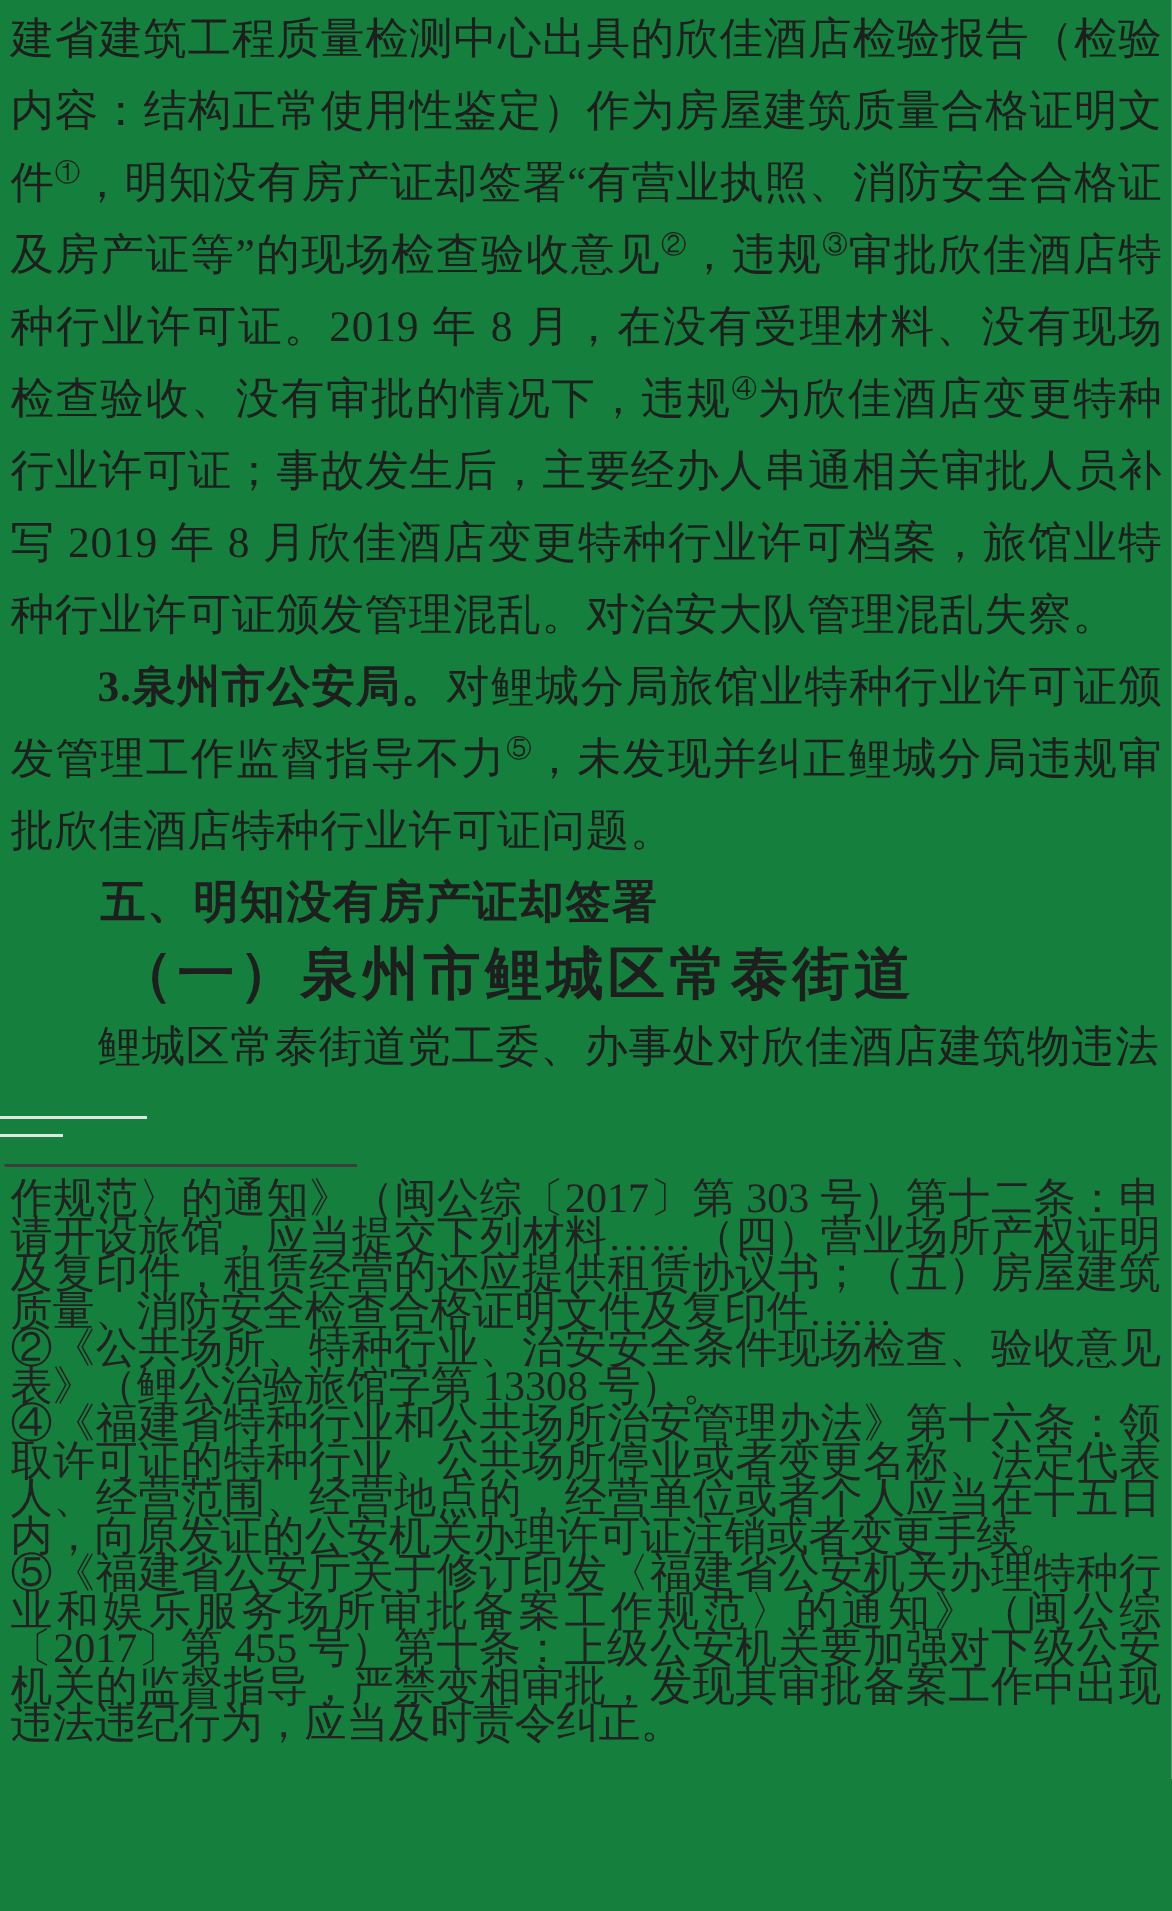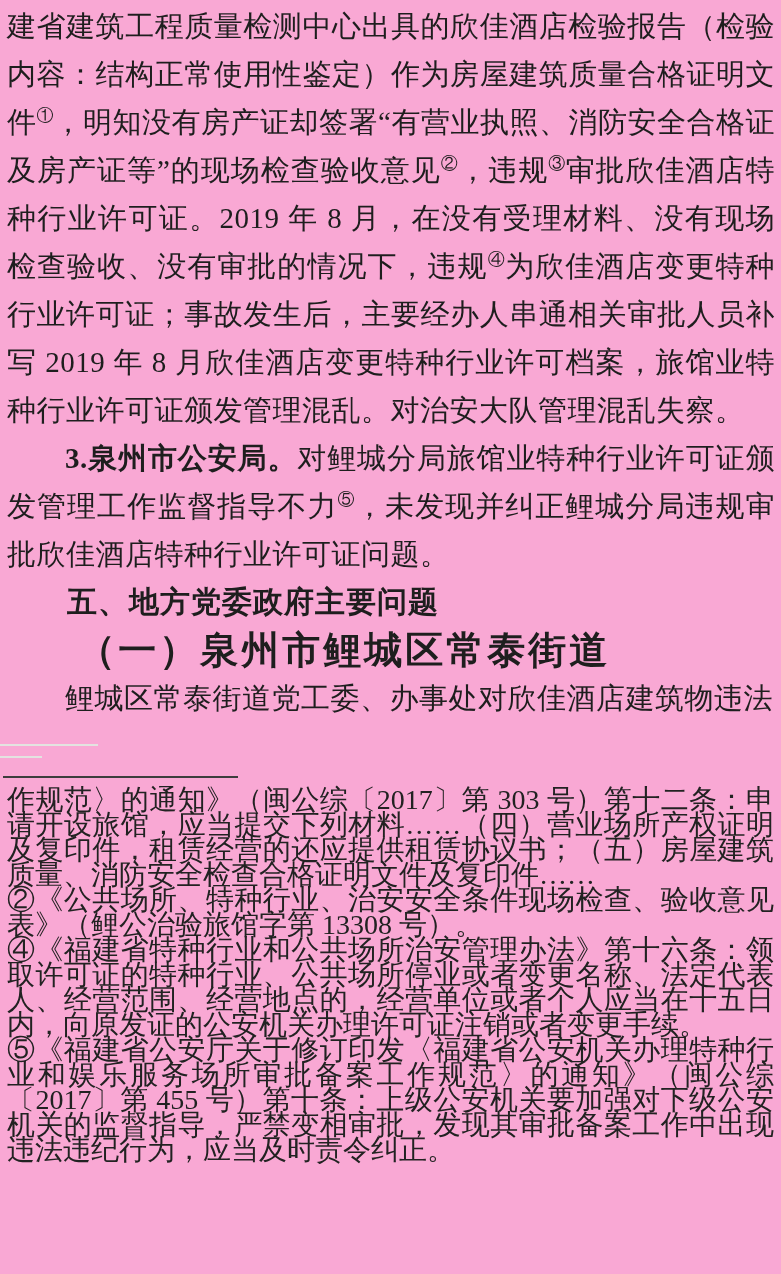--- a/index.html
+++ b/index.html
@@ -2,21 +2,21 @@
 <html lang="zh"><head>
 <meta charset="utf-8">
 <style>
   html, body { margin: 0; padding: 0; }
   body { background: #ffffff; }
   .page {
     position: relative;
     width: 781px;
     height: 1274px;
     margin: 0 auto;
-    background: #f9a8d4;
+    background: #15803d;
     overflow: hidden;
     font-family: "Liberation Serif", "DejaVu Serif", serif;
     color: #1e1e1e;
   }
   
   .body-text {
     padding: 2px 6px 0 7px;
     font-size: 29px;
     line-height: 48px;
     text-align: justify;
@@ -86,21 +86,21 @@
 <body>
 
 <div class="page">
 
   <div class="body-text">
 
     <p><span>建省建筑工程质量检测中心出具的欣佳酒店检验报告（检验内容：结构正常使用性鉴定）作为房屋建筑质量合格证明文件</span><sup class="ref">①</sup><span>，明知没有房产证却签署“有营业执照、消防安全合格证及房产证等”的现场检查验收意见</span><sup class="ref">②</sup><span>，违规</span><sup class="ref">③</sup><span>审批欣佳酒店特种行业许可证。2019 年 8 月，在没有受理材料、没有现场检查验收、没有审批的情况下，违规</span><sup class="ref">④</sup><span>为欣佳酒店变更特种行业许可证；事故发生后，主要经办人串通相关审批人员补写 2019 年 8 月欣佳酒店变更特种行业许可档案，旅馆业特种行业许可证颁发管理混乱。对治安大队管理混乱失察。</span></p>
 
     <p class="indent"><span class="lead-bold">3.泉州市公安局。</span><span>对鲤城分局旅馆业特种行业许可证颁发管理工作监督指导不力</span><sup class="ref">⑤</sup><span>，未发现并纠正鲤城分局违规审批欣佳酒店特种行业许可证问题。</span></p>
 
-    <p class="sec-heading">五、地方党委政府主要问题</p>
+    <p class="sec-heading">五、明知没有房产证却签署</p>
 
     <p class="sub-heading">（一）泉州市鲤城区常泰街道</p>
 
     <p class="indent">鲤城区常泰街道党工委、办事处对欣佳酒店建筑物违法</p>
 
   </div>
 
   <div class="divider-zone">
     <span class="artifact-dash a1"></span>
     <span class="artifact-dash a2"></span>

